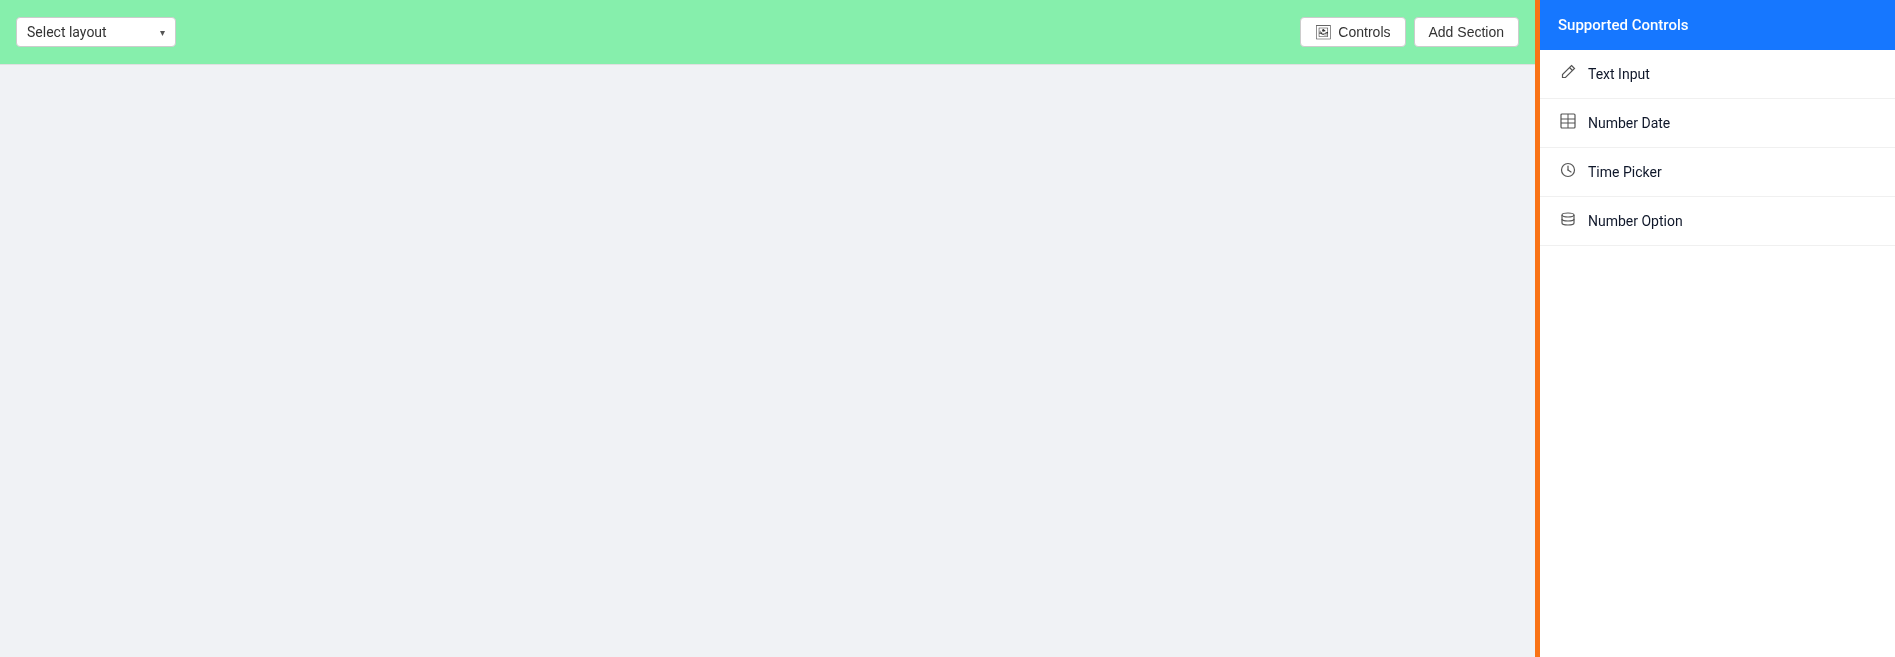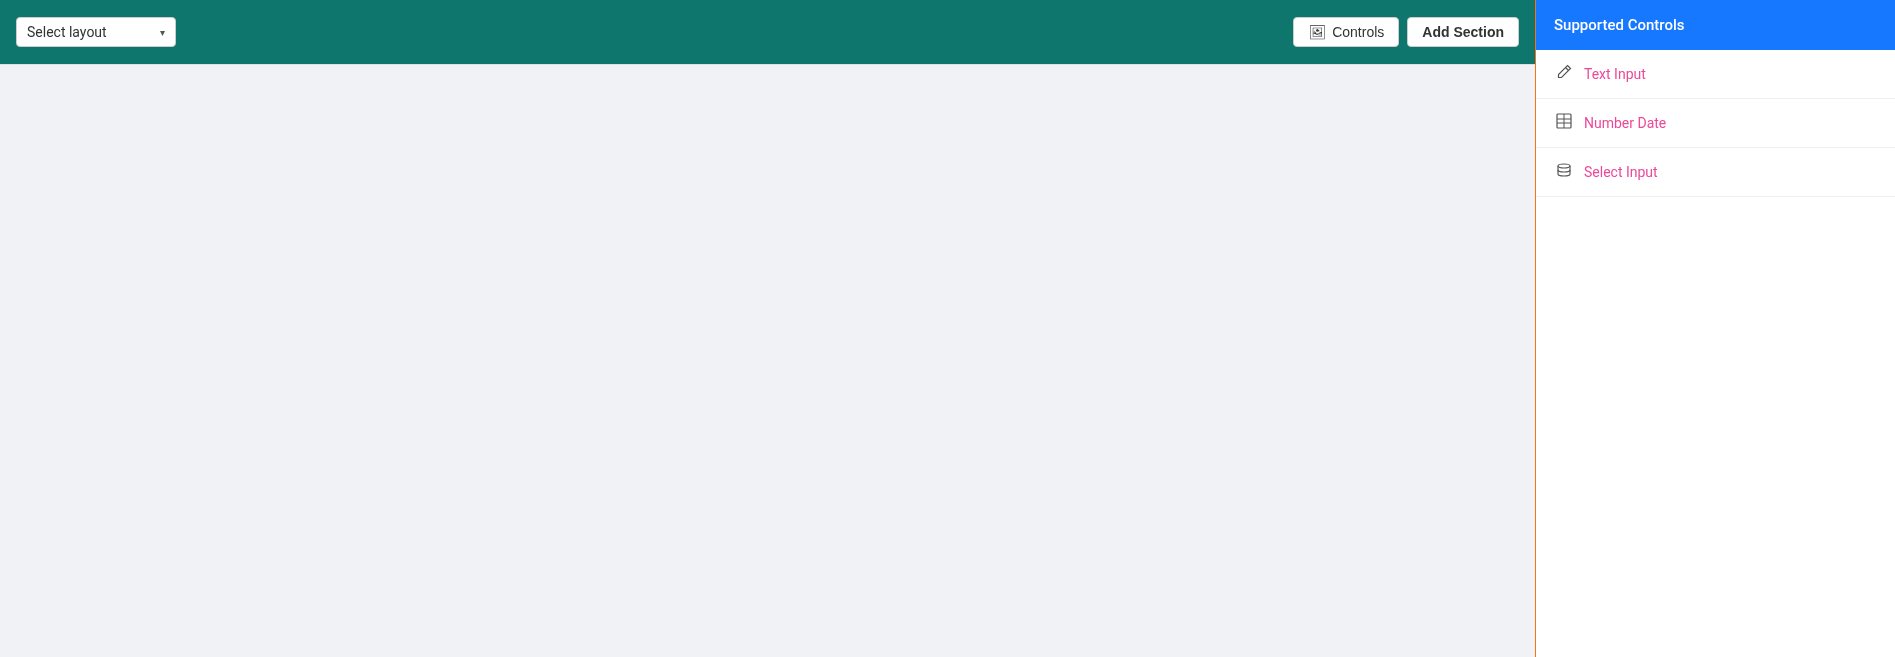--- a/index.html
+++ b/index.html
@@ -28,21 +28,21 @@
       display: flex;
       flex-direction: column;
     }
 
     
     .toolbar {
       display: flex;
       align-items: center;
       justify-content: space-between;
       padding: 12px 16px;
-      background: #0f766e;
+      background: #86efac;
       border-bottom: 1px solid #e0e0e0;
       height: 65px;
     }
 
     .toolbar-left {
       display: flex;
       align-items: center;
     }
 
     .layout-select {
@@ -91,34 +91,33 @@
     .add-section-btn {
       display: flex;
       align-items: flex-end;
       border: 1px solid #ccc;
       border-radius: 4px;
       padding: 6px 14px;
       background: #fff;
       cursor: pointer;
       font-size: 14px;
       color: #333;
-      font-weight: bold;
     }
 
     
     .content-area {
       flex: 1;
       background: #f0f2f5;
     }
 
     
     .right-sidebar {
       width: 360px;
       background: #fff;
-      border-left: 1px solid #f97316;
+      border-left: 5px solid #f97316;
       display: flex;
       flex-direction: column;
       height: 657px;
     }
 
     .sidebar-header {
       background: #1677ff;
       color: #fff;
       padding: 14px 18px;
       font-size: 15px;
@@ -129,21 +128,21 @@
     }
 
     .sidebar-item {
       display: flex;
       align-items: center;
       gap: 10px;
       padding: 14px 18px;
       border-bottom: 1px solid #f0f0f0;
       cursor: pointer;
       font-size: 14px;
-      color: #ec4899;
+      color: #0f172a;
       background: #fff;
     }
 
     .item-icon {
       font-size: 16px;
       color: #555;
       width: 20px;
       text-align: center;
     }
   </style>
@@ -198,30 +197,40 @@
           <rect x="1" y="1" width="14" height="14" rx="1" stroke="#555" stroke-width="1.2"></rect>
           <line x1="1" y1="6" x2="15" y2="6" stroke="#555" stroke-width="1"></line>
           <line x1="1" y1="10" x2="15" y2="10" stroke="#555" stroke-width="1"></line>
           <line x1="8" y1="1" x2="8" y2="15" stroke="#555" stroke-width="1"></line>
         </svg>
       </span>
       <span>Number Date</span>
     </div>
 
 
+    <div class="sidebar-item">
+      <span class="item-icon">
+        <svg width="16" height="16" viewBox="0 0 16 16" fill="none" xmlns="http://www.w3.org/2000/svg">
+          <circle cx="8" cy="8" r="6.5" stroke="#555" stroke-width="1.2"></circle>
+          <line x1="8" y1="4" x2="8" y2="8" stroke="#555" stroke-width="1.2" stroke-linecap="round"></line>
+          <line x1="8" y1="8" x2="11" y2="10" stroke="#555" stroke-width="1.2" stroke-linecap="round"></line>
+        </svg>
+      </span>
+      <span>Time Picker</span>
+    </div>
 
     <div class="sidebar-item">
       <span class="item-icon">
         <svg width="16" height="16" viewBox="0 0 16 16" fill="none" xmlns="http://www.w3.org/2000/svg">
           <ellipse cx="8" cy="4" rx="6" ry="2" stroke="#555" stroke-width="1.2"></ellipse>
           <path d="M2 8c0 1.1 2.69 2 6 2s6-.9 6-2" stroke="#555" stroke-width="1.2"></path>
           <path d="M2 12c0 1.1 2.69 2 6 2s6-.9 6-2" stroke="#555" stroke-width="1.2"></path>
           <line x1="2" y1="4" x2="2" y2="12" stroke="#555" stroke-width="1.2"></line>
           <line x1="14" y1="4" x2="14" y2="12" stroke="#555" stroke-width="1.2"></line>
         </svg>
       </span>
-      <span>Select Input</span>
+      <span>Number Option</span>
     </div>
 
 
   </div>
 
 </div>
 
 </body></html>

